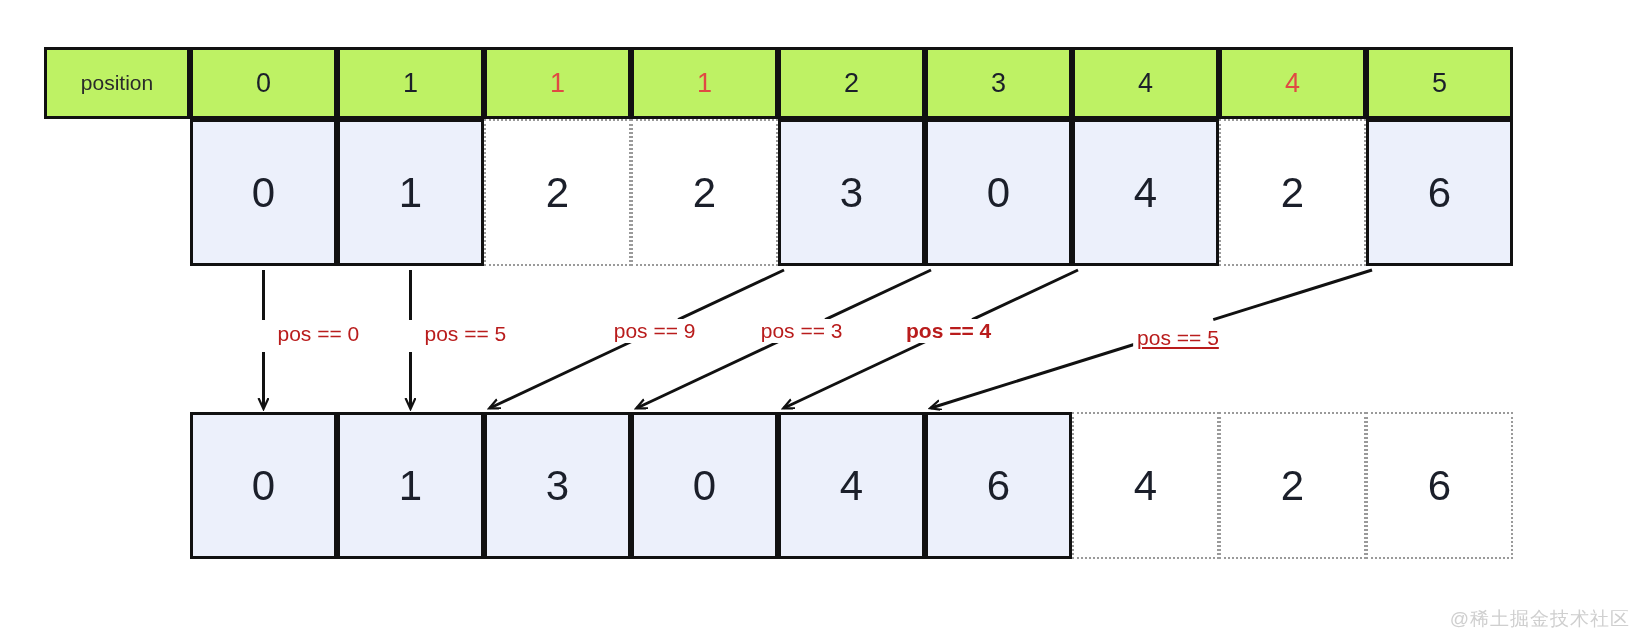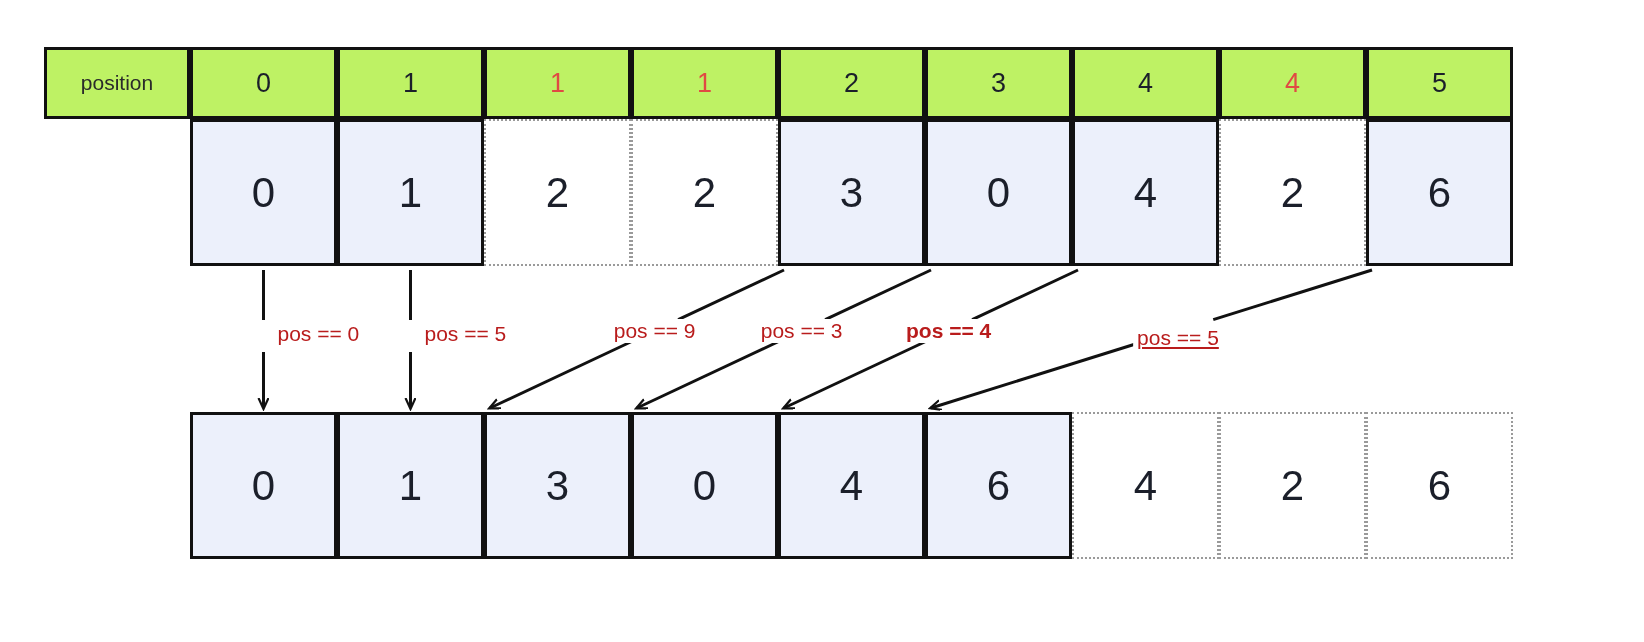--- a/index.html
+++ b/index.html
@@ -154,13 +154,14 @@
       <div class="cell arr-cell filled" style="left: 337px; top: 412px; width: 147px; height: 147px;">1</div>
       <div class="cell arr-cell filled" style="left: 484px; top: 412px; width: 147px; height: 147px;">3</div>
       <div class="cell arr-cell filled" style="left: 631px; top: 412px; width: 147px; height: 147px;">0</div>
       <div class="cell arr-cell filled" style="left: 778px; top: 412px; width: 147px; height: 147px;">4</div>
       <div class="cell arr-cell filled" style="left: 925px; top: 412px; width: 147px; height: 147px;">6</div>
       <div class="cell arr-cell ghost" style="left: 1072px; top: 412px; width: 147px; height: 147px;">4</div>
       <div class="cell arr-cell ghost" style="left: 1219px; top: 412px; width: 147px; height: 147px;">2</div>
       <div class="cell arr-cell ghost" style="left: 1366px; top: 412px; width: 147px; height: 147px;">6</div>
     </div>
 
+  <div class="watermark">@稀土掘金技术社区</div>
 </div>
 
 </body></html>

